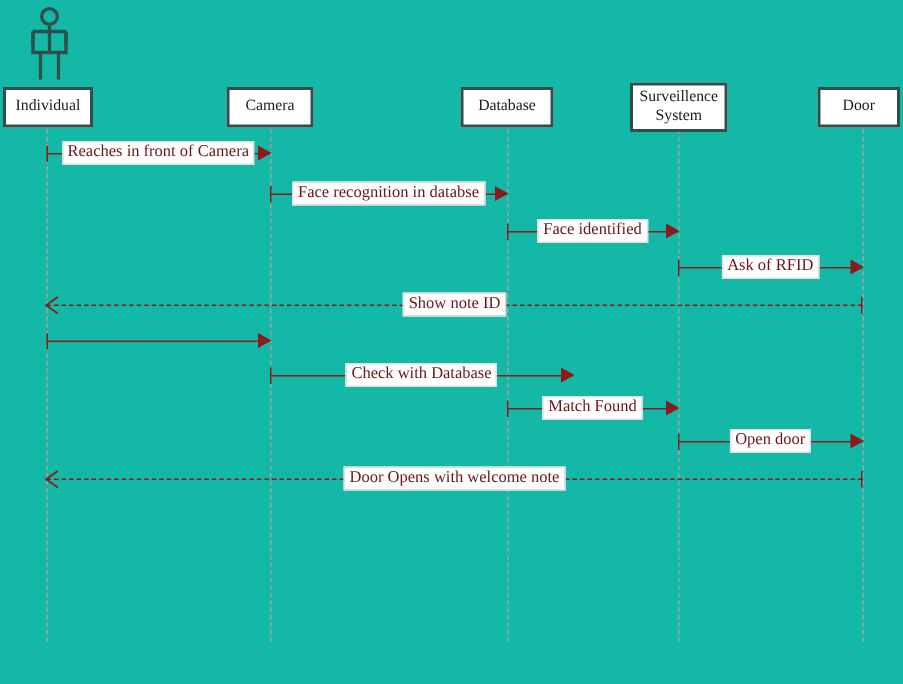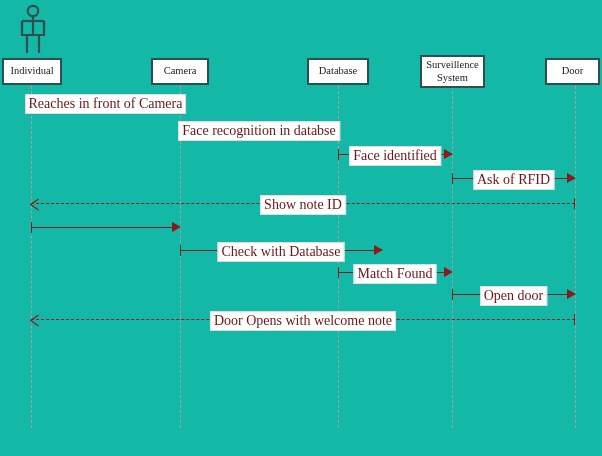--- a/index.html
+++ b/index.html
@@ -93,21 +93,21 @@
     border: none;
   }
   .msg-label {
     position: absolute;
     top: -2px;
     left: 50%;
     transform: translateX(-50%);
     background: #ffffff;
     border: 1px solid #e2dcdc;
     color: #6b1515;
-    font-size: 14px;
+    font-size: 11px;
     line-height: 1.25;
     padding: 0 3px;
     white-space: nowrap;
   }
 </style>
 </head>
 <body>
 
 <div id="canvas">
 

